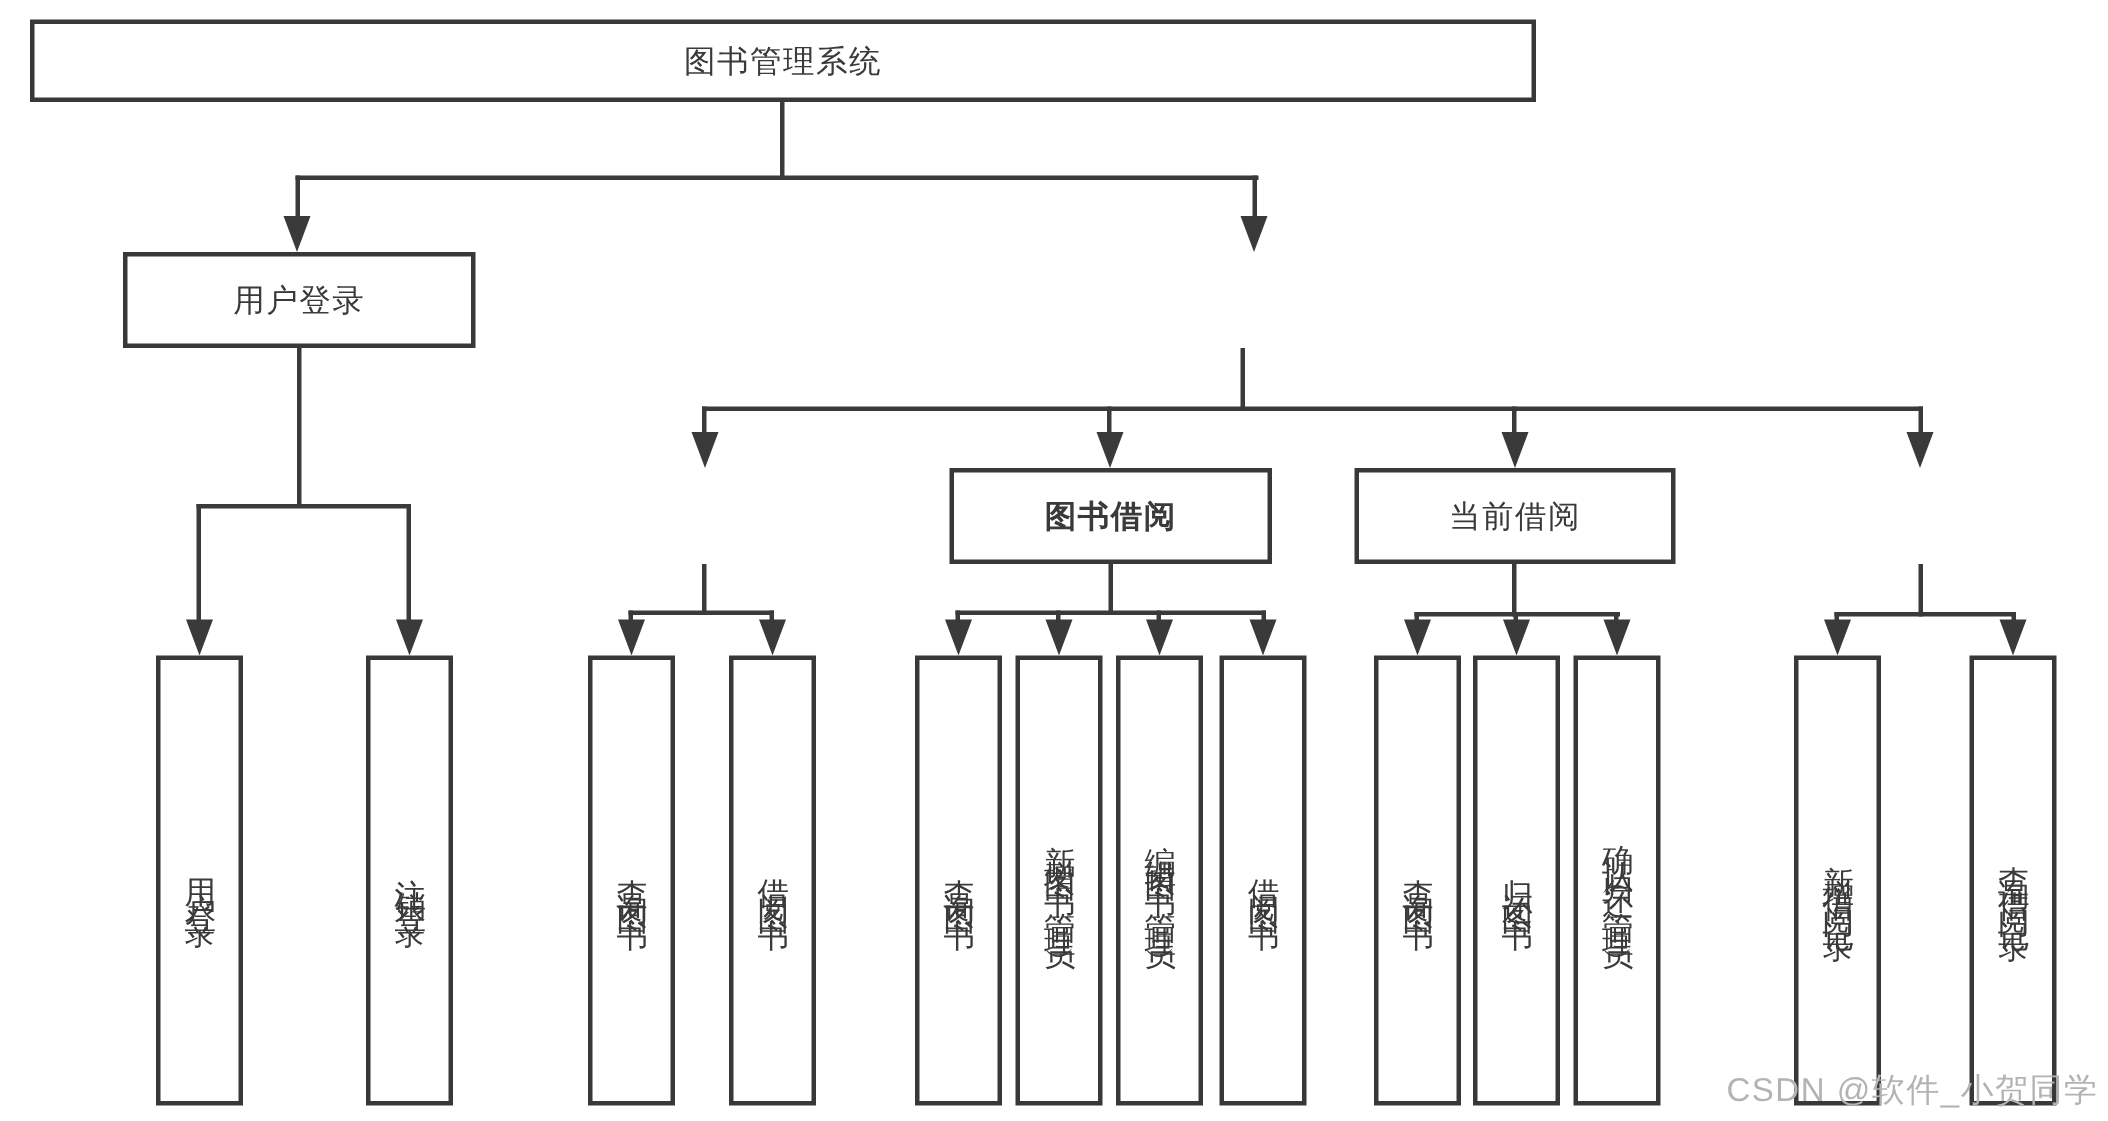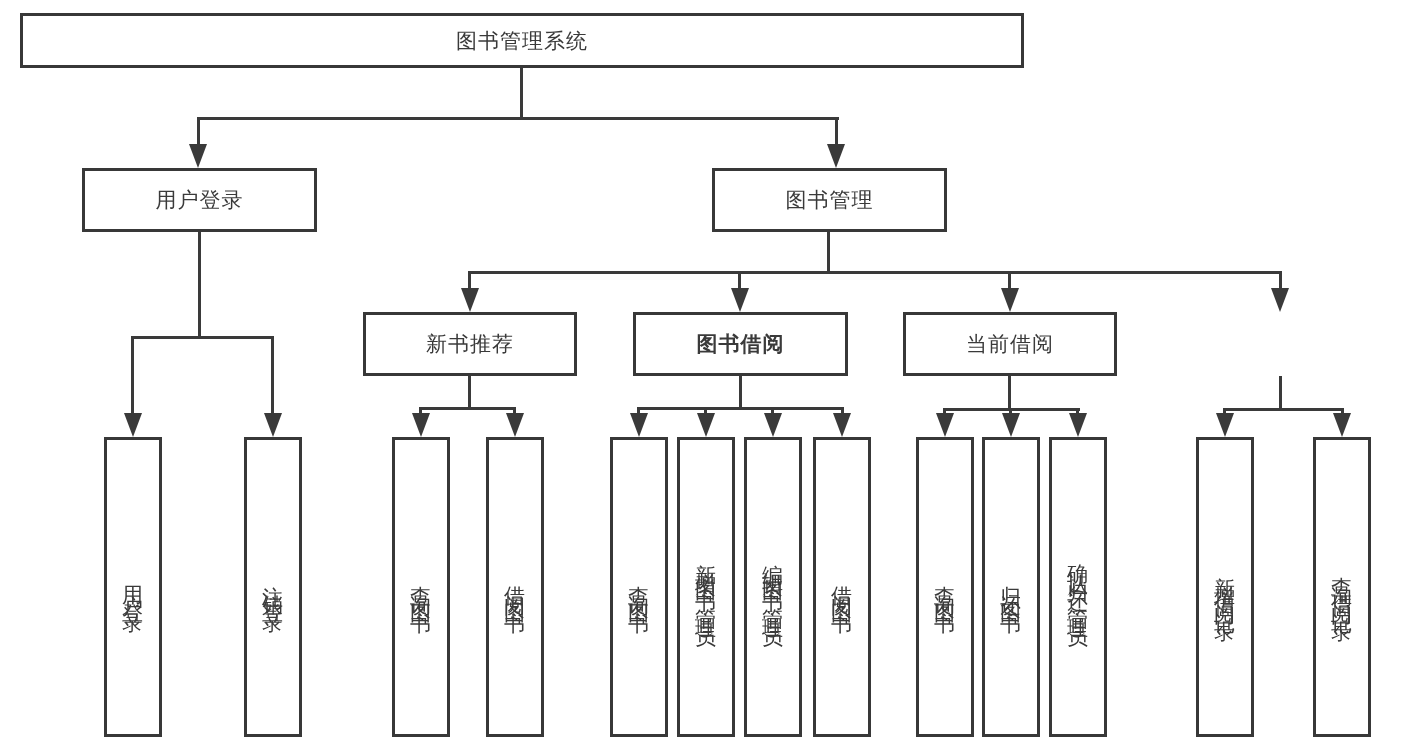--- a/index.html
+++ b/index.html
@@ -73,38 +73,32 @@
   <div class="vline" style="left:520px; top:68px; width:3px; height:52px;"></div>
   <div class="hline" style="left:197px; top:117px; width:642px; height:3px;"></div>
   <div class="vline" style="left:197px; top:117px; width:3px; height:30px;"></div>
   <div class="arrow" style="left:189px; top:144px;"></div>
   <div class="vline" style="left:835px; top:117px; width:3px; height:30px;"></div>
   <div class="arrow" style="left:827px; top:144px;"></div>
 
   <div class="box" style="left:82px; top:168px; width:235px; height:64px;">
     <span class="hlabel">用户登录</span>
   </div>
-  <div class="box" style="left:712px; top:168px; width:235px; height:64px;">
-    <span class="hlabel">图书管理</span>
-  </div>
 
   <div class="vline" style="left:827px; top:232px; width:3px; height:42px;"></div>
   <div class="hline" style="left:468px; top:271px; width:814px; height:3px;"></div>
   <div class="vline" style="left:468px; top:271px; width:3px; height:20px;"></div>
   <div class="arrow" style="left:461px; top:288px;"></div>
   <div class="vline" style="left:738px; top:271px; width:3px; height:20px;"></div>
   <div class="arrow" style="left:731px; top:288px;"></div>
   <div class="vline" style="left:1008px; top:271px; width:3px; height:20px;"></div>
   <div class="arrow" style="left:1001px; top:288px;"></div>
   <div class="vline" style="left:1279px; top:271px; width:3px; height:20px;"></div>
   <div class="arrow" style="left:1271px; top:288px;"></div>
 
-  <div class="box" style="left:363px; top:312px; width:214px; height:64px;">
-    <span class="hlabel">新书推荐</span>
-  </div>
   <div class="box" style="left:633px; top:312px; width:215px; height:64px;font-weight:bold;">
     <span class="hlabel">图书借阅</span>
   </div>
   <div class="box" style="left:903px; top:312px; width:214px; height:64px;">
     <span class="hlabel">当前借阅</span>
   </div>
 
   <div class="vline" style="left:198px; top:232px; width:3px; height:106px;"></div>
   <div class="hline" style="left:131px; top:336px; width:143px; height:3px;"></div>
   <div class="vline" style="left:131px; top:336px; width:3px; height:80px;"></div>
@@ -183,14 +177,15 @@
     <span class="vlabel">确认归还（管理员）</span>
   </div>
 
   <div class="box" style="left:1196px; top:437px; width:58px; height:300px;">
     <span class="vlabel">新增借阅记录</span>
   </div>
   <div class="box" style="left:1313px; top:437px; width:58px; height:300px;">
     <span class="vlabel">查询借阅记录</span>
   </div>
 
+  <div class="watermark">CSDN @软件_小贺同学</div>
 
 </div>
 
 </body></html>

